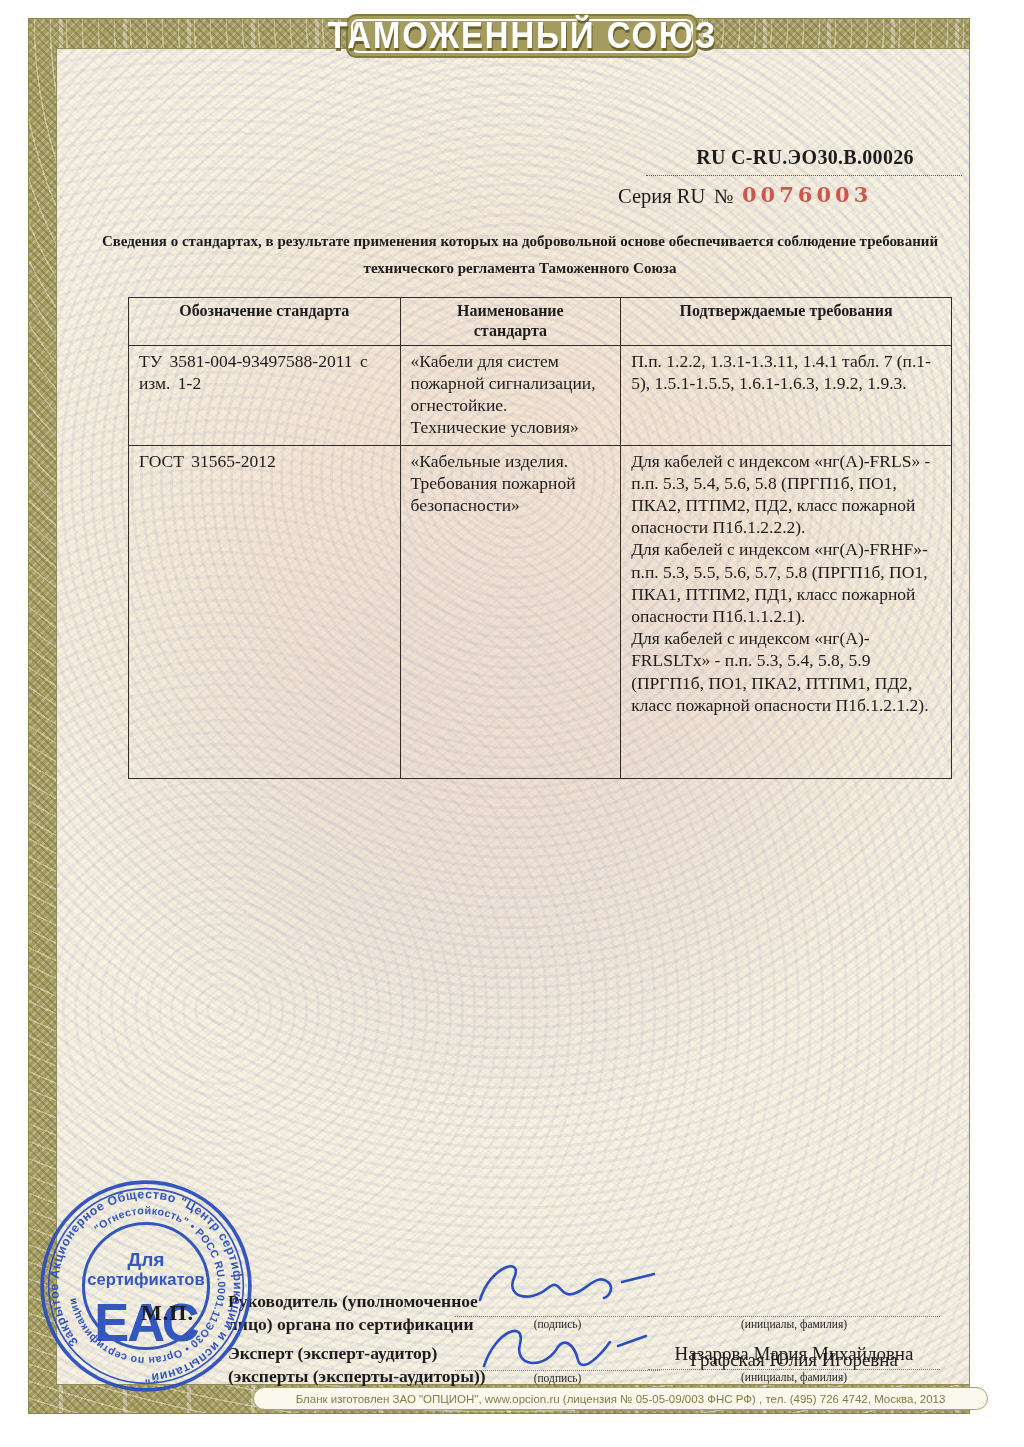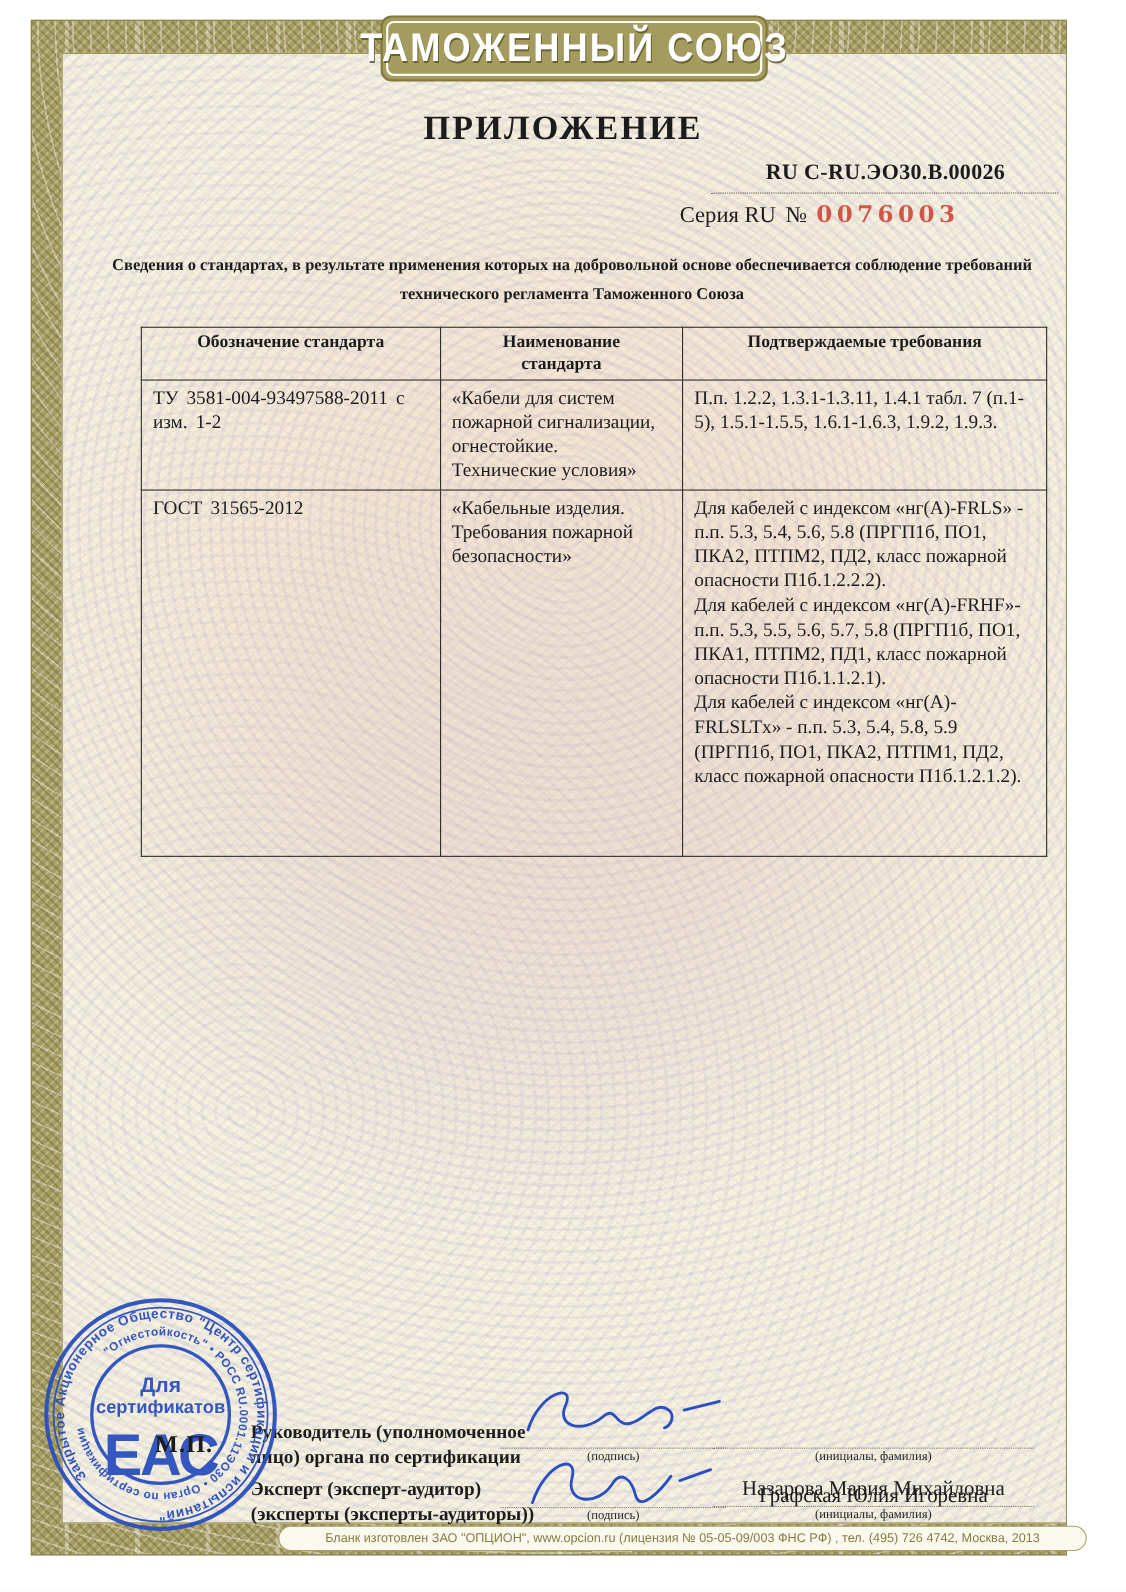--- a/index.html
+++ b/index.html
@@ -21,21 +21,21 @@
     background-image:
       radial-gradient(circle at 50% 40%, rgba(232,176,156,.20) 0 24%, rgba(232,176,156,0) 58%),
       radial-gradient(circle at 46% 55%, rgba(150,160,210,.08) 0 18%, rgba(150,160,210,0) 42%),
       repeating-radial-gradient(circle at 50% 32%, rgba(120,132,196,.10) 0 3px, transparent 3px 10px),
       repeating-radial-gradient(circle at 18% 72%, rgba(120,132,196,.08) 0 3px, transparent 3px 12px),
       repeating-linear-gradient(40deg, rgba(170,120,110,.05) 0 2px, transparent 2px 7px),
       repeating-linear-gradient(-40deg, rgba(120,130,190,.07) 0 2px, transparent 2px 7px);
     border:1.5px solid #948c52;}
 
   
-  .banner{position:absolute;left:346px;top:14px;width:352px;height:60px;
+  .banner{position:absolute;left:346px;top:14px;width:352px;height:44px;
     background:#a49b5f;border:2px solid #83793f;border-radius:10px;
     box-sizing:border-box;z-index:5;display:flex;align-items:center;justify-content:center;text-align:center;}
   .banner-inner{position:absolute;inset:3px;border:2px solid #fdfdf2;border-radius:7px;}
   .banner-text{position:relative;font-family:"Liberation Sans",sans-serif;font-weight:bold;
     font-size:35px;color:#ffffff;letter-spacing:2px;transform:scale(.94,1.04);
     text-shadow:1px 2px 0 rgba(95,88,40,.85);white-space:nowrap;}
 
   .title{position:absolute;left:56px;top:98px;width:912px;text-align:center;
     font-weight:bold;font-size:31px;letter-spacing:2px;}
   .subtitle{position:absolute;left:204px;top:150px;font-weight:bold;font-size:20.5px;letter-spacing:.5px;}
@@ -99,21 +99,20 @@
 <div class="page">
 
   <div class="frame"></div>
   <div class="inner"></div>
 
   <div class="banner">
     <div class="banner-inner"></div>
     <div class="banner-text">ТАМОЖЕННЫЙ СОЮЗ</div>
   </div>
 
-  <div class="title">ПРИЛОЖЕНИЕ</div>
   <div class="cert-number">RU C-RU.ЭО30.В.00026</div>
   <div class="cert-underline"></div>
   <div class="series-label">Серия RU</div>
   <div class="number-sign">№</div>
   <div class="series-number">0076003</div>
 
   <div class="intro">Сведения о стандартах, в результате применения которых на добровольной основе обеспечивается соблюдение требований технического регламента Таможенного Союза</div>
 
   <table class="standards">
     <colgroup>

